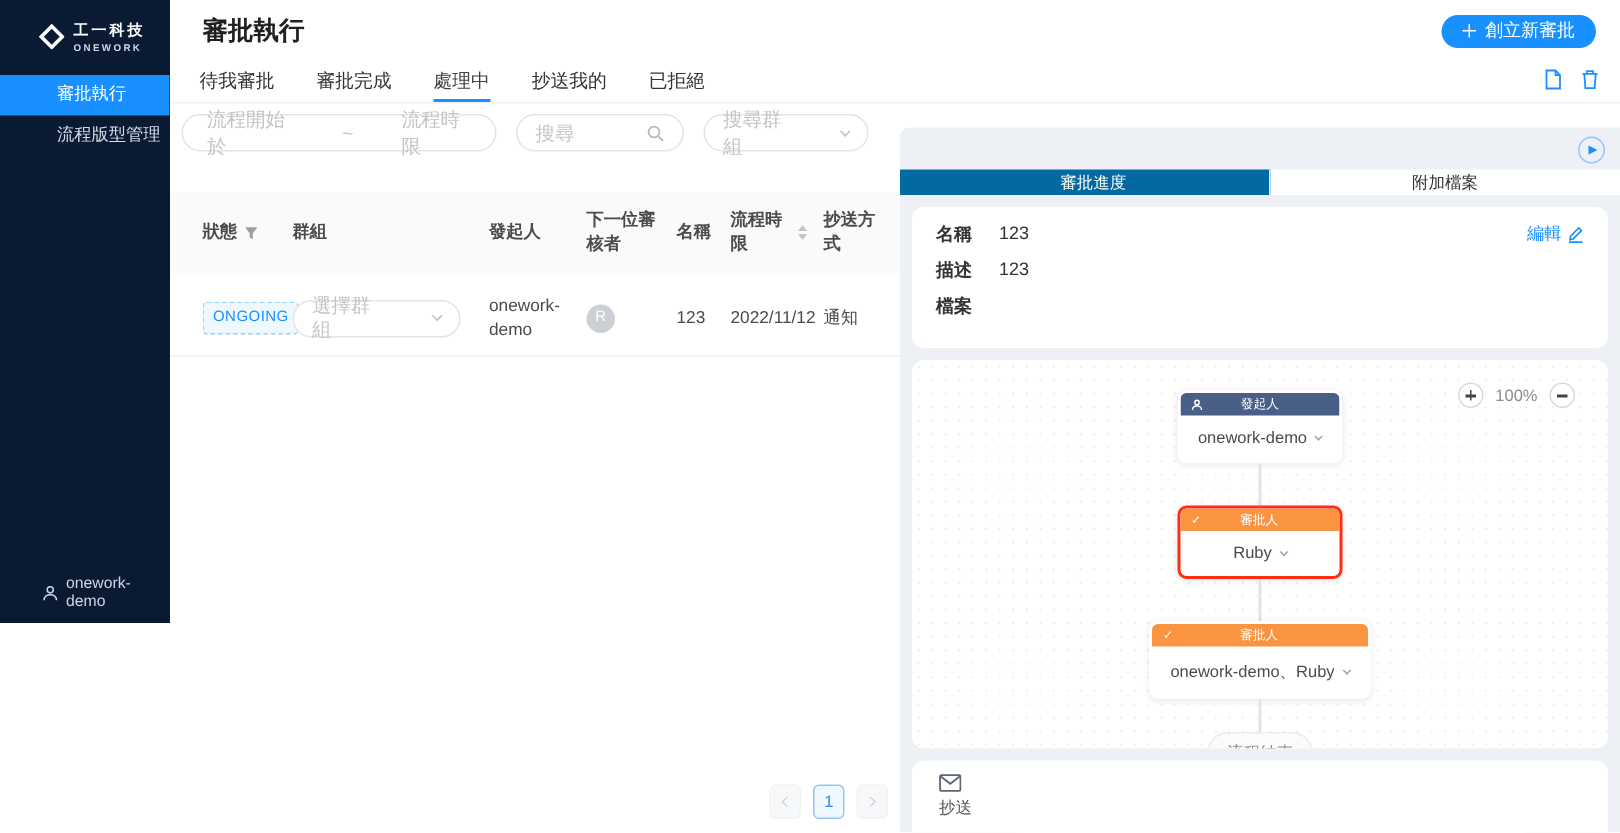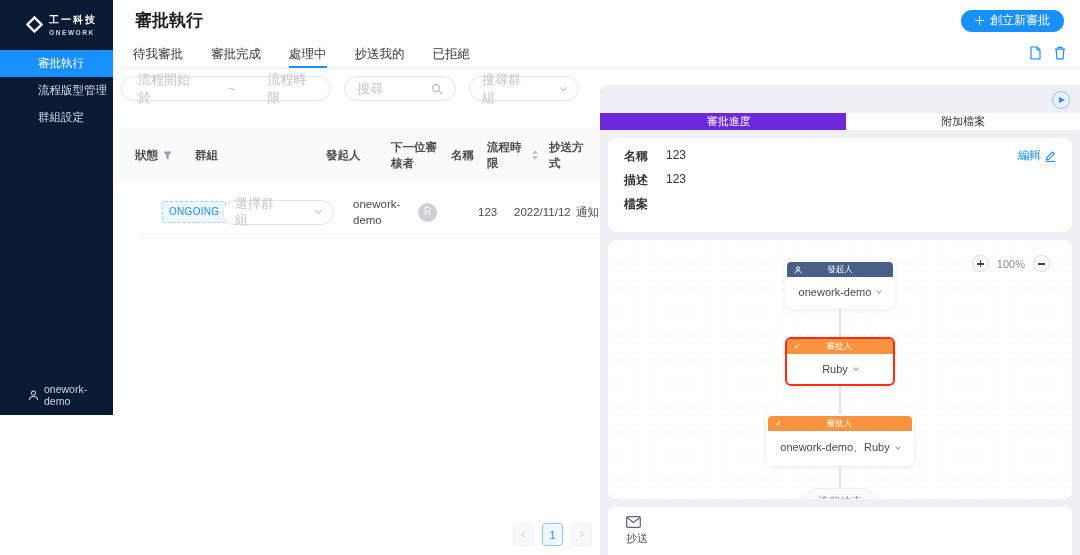--- a/index.html
+++ b/index.html
@@ -44,42 +44,42 @@
 
   .grid { display:grid; grid-template-columns:60px 131px 65px 60px 36px 62px 48px; padding-left:22px; align-items:center; }
   .thead { margin-top:27px; background:#fafafa; padding-top:11px; padding-bottom:11px; color:#4b4b4b; font-weight:700; font-size:11.5px; line-height:16px; }
   .th { display:flex; align-items:center; gap:5px; padding-right:6px; }
   .th .lbl { display:inline-block; }
   .w40 { width:40px; }
   .sorter { display:flex; flex-direction:column; gap:2px; cursor:pointer; }
   .sorter i { width:0; height:0; border-left:3.5px solid transparent; border-right:3.5px solid transparent; display:block; }
   .sorter .up { border-bottom:4px solid #c4c4c4; }
   .sorter .dn { border-top:4px solid #c4c4c4; }
-  .trow { padding-top:14px; padding-bottom:9px; border-bottom:1px solid #f0f0f0; font-size:11.5px; color:#4a4a4a; line-height:16px;margin-left:27px; }
+  .trow { padding-top:14px; padding-bottom:9px; border-bottom:1px solid #f0f0f0; font-size:11.5px; color:#4a4a4a; line-height:16px; }
   .tag-ongoing { display:inline-block; border:1px dashed #91d5ff; background:#f0f8ff; color:#1890ff; font-size:10px; letter-spacing:.3px; border-radius:3px; padding:2px 6px; }
   .row-select { width:112px; height:25px; }
   .cell-initiator { padding-right:10px; word-break:break-word; }
   .avatar { width:19px; height:19px; border-radius:50%; background:#ccd0d6; color:#fff; font-size:10px; display:flex; align-items:center; justify-content:center; }
 
   .pagination { position:absolute; right:8px; bottom:9px; display:flex; gap:8px; }
   .pg { width:21px; height:23px; border-radius:4px; display:flex; align-items:center; justify-content:center; cursor:pointer; background:#f6f8fa; border:1px solid #f1f2f4; }
   .pg .chev { border-color:#d4d7db; margin:0; }
   .pg .chev.left { transform:rotate(135deg); margin-left:2px; }
   .pg .chev.right { transform:rotate(-45deg); margin-right:2px; }
   .pg.current { background:#f0f7ff; border:1px solid #8fc6ff; color:#1890ff; font-size:11px; }
 
   
   .detail-pane { flex:1; margin-top:16px; background:#edf0f4; border-radius:6px 0 0 0; display:flex; flex-direction:column; min-height:0; }
   .detail-top { height:30px; position:relative; }
   .play-btn { position:absolute; right:10px; top:6px; width:18px; height:18px; border-radius:50%; border:1.4px solid #8ec5ff; background:transparent; display:flex; align-items:center; justify-content:center; cursor:pointer; }
   .play-tri { width:0; height:0; border-left:6px solid #1890ff; border-top:3.8px solid transparent; border-bottom:3.8px solid transparent; margin-left:2px; }
   .segmented { display:flex; height:19px; background:#fff; }
   .seg { flex:1; display:flex; align-items:center; justify-content:center; font-size:11px; color:#333; cursor:pointer; border-right:1px solid #f0f0f0; }
   .seg:last-child { border-right:none; }
-  .seg.active { background:#6d28d9; color:#fff;padding-left:12px; }
+  .seg.active { background:#0369a1; color:#fff;padding-left:12px; }
 
   .card { background:#fff; border-radius:8px; margin:8px 8px 0 8px; }
   .info-card { padding:10px 16px 12px; position:relative; }
   .info-row { display:flex; gap:18px; font-size:12px; margin-bottom:7px; }
   .info-row:last-child { margin-bottom:0; }
   .info-label { font-weight:700; color:#333; }
   .info-value { color:#333; }
   .edit-link { position:absolute; right:16px; top:10px; color:#1890ff; font-size:11.5px; display:flex; align-items:center; gap:4px; cursor:pointer; }
 
   .flow-card { height:281px; position:relative; overflow:hidden;
@@ -118,21 +118,20 @@
           <path d="M8.5 1.5 L15.5 8.5 L8.5 15.5 L1.5 8.5 Z" fill="none" stroke="#fff" stroke-width="2.4"></path>
         </svg>
     </span>
     <span class="logo-text">
       <span class="logo-title">工一科技</span>
       <span class="logo-sub">ONEWORK</span>
     </span>
   </div>
   <div class="menu-item active">審批執行</div>
   <div class="menu-item">流程版型管理</div>
-  <div class="menu-item">群組設定</div>
   <div class="sidebar-user">
     <span>
       <svg width="11" height="11" viewBox="0 0 12 12">
           <circle cx="6" cy="3.4" r="2.2" fill="none" stroke="#cfd6e4" stroke-width="1.1"></circle>
           <path d="M1.5 11 C1.5 8.4 3.5 7 6 7 C8.5 7 10.5 8.4 10.5 11" fill="none" stroke="#cfd6e4" stroke-width="1.1"></path>
         </svg>
     </span>
     <span>onework-demo</span>
   </div>
 </div>

